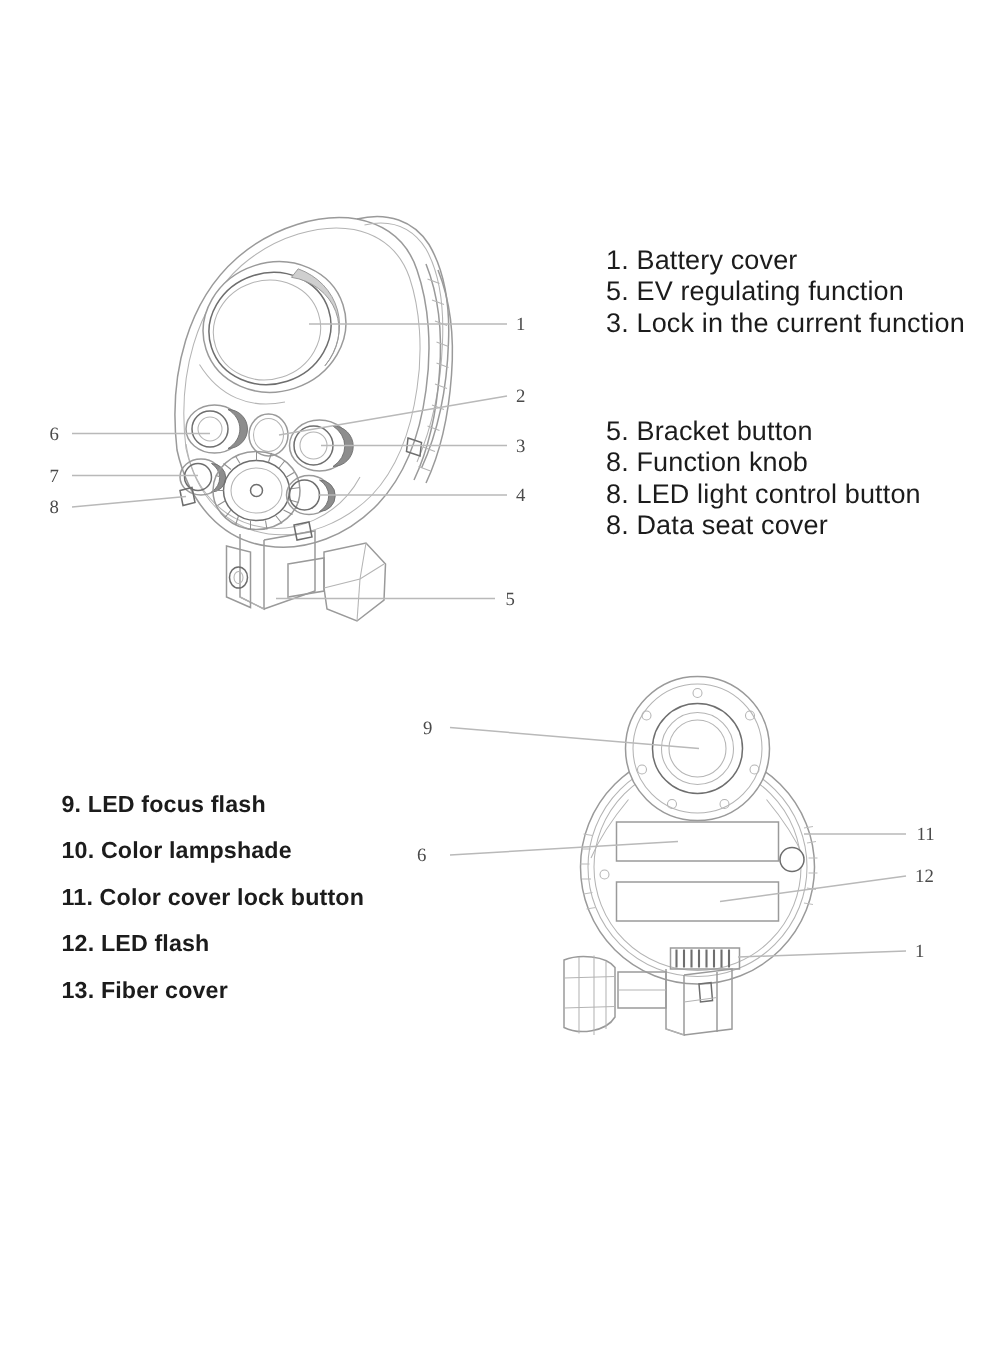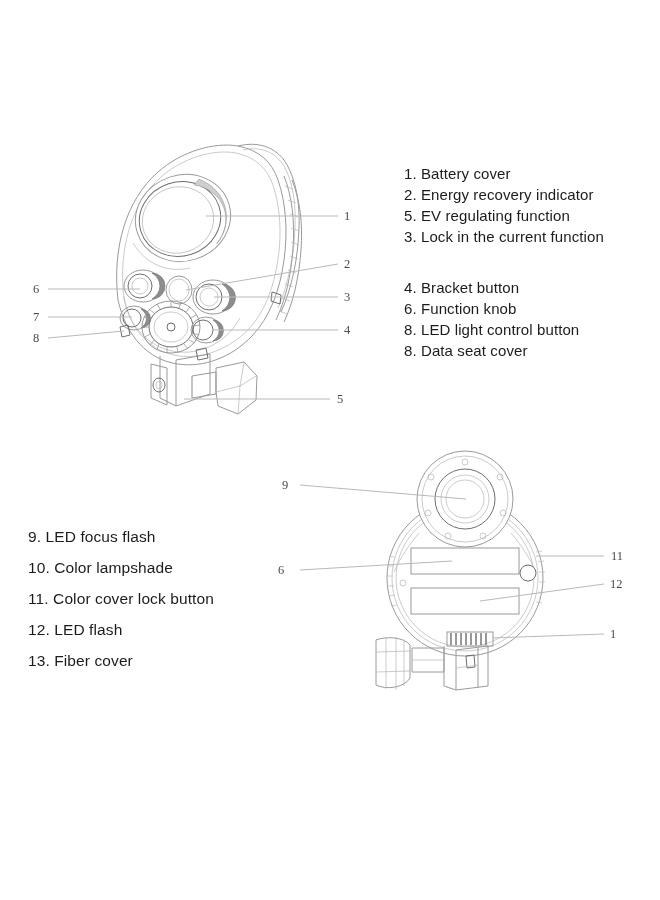--- a/index.html
+++ b/index.html
@@ -20,30 +20,31 @@
     position: absolute;
     left: 0; top: 0;
     width: 660px;
     height: 900px;
   }
   .legend {
     position: absolute;
     white-space: nowrap;
   }
   .legend-line {
-    font-size: 15px;
+    font-size: 18px;
     line-height: 21px;
     color: #1c1c1c;
     letter-spacing: 0.1px;
   }
   #legend-top-a { left: 404px; top: 163px; }
   #legend-top-b { left: 404px; top: 277px; }
   #legend-bottom {
-    left: 28px;
+    left: 41px;
     top: 521px;
+    font-weight: bold;
   }
   #legend-bottom .legend-line {
     line-height: 31px;
     font-size: 15.5px;
   }
   .leader-num {
     position: absolute;
     font-family: "Liberation Serif", "DejaVu Serif", serif;
     font-size: 12.5px;
     color: #4a4a4a;
@@ -321,28 +322,27 @@
   <span class="leader-num" style="left:33px; top:331px;">8</span>
 
   <span class="leader-num" style="left:282px; top:478px;">9</span>
   <span class="leader-num" style="left:278px; top:563px;">6</span>
   <span class="leader-num" style="left:611px; top:549px;">11</span>
   <span class="leader-num" style="left:610px; top:577px;">12</span>
   <span class="leader-num" style="left:610px; top:627px;">1</span>
 
   <div class="legend" id="legend-top-a">
     <div class="legend-line">1. Battery cover</div>
-    <div class="legend-line">2. Energy recovery indicator</div>
     <div class="legend-line">5. EV regulating function</div>
     <div class="legend-line">3. Lock in the current function</div>
   </div>
 
   <div class="legend" id="legend-top-b">
-    <div class="legend-line">4. Bracket button</div>
-    <div class="legend-line">6. Function knob</div>
+    <div class="legend-line">5. Bracket button</div>
+    <div class="legend-line">8. Function knob</div>
     <div class="legend-line">8. LED light control button</div>
     <div class="legend-line">8. Data seat cover</div>
   </div>
 
   <div class="legend" id="legend-bottom">
     <div class="legend-line">9. LED focus flash</div>
     <div class="legend-line">10. Color lampshade</div>
     <div class="legend-line">11. Color cover lock button</div>
     <div class="legend-line">12. LED flash</div>
     <div class="legend-line">13. Fiber cover</div>

